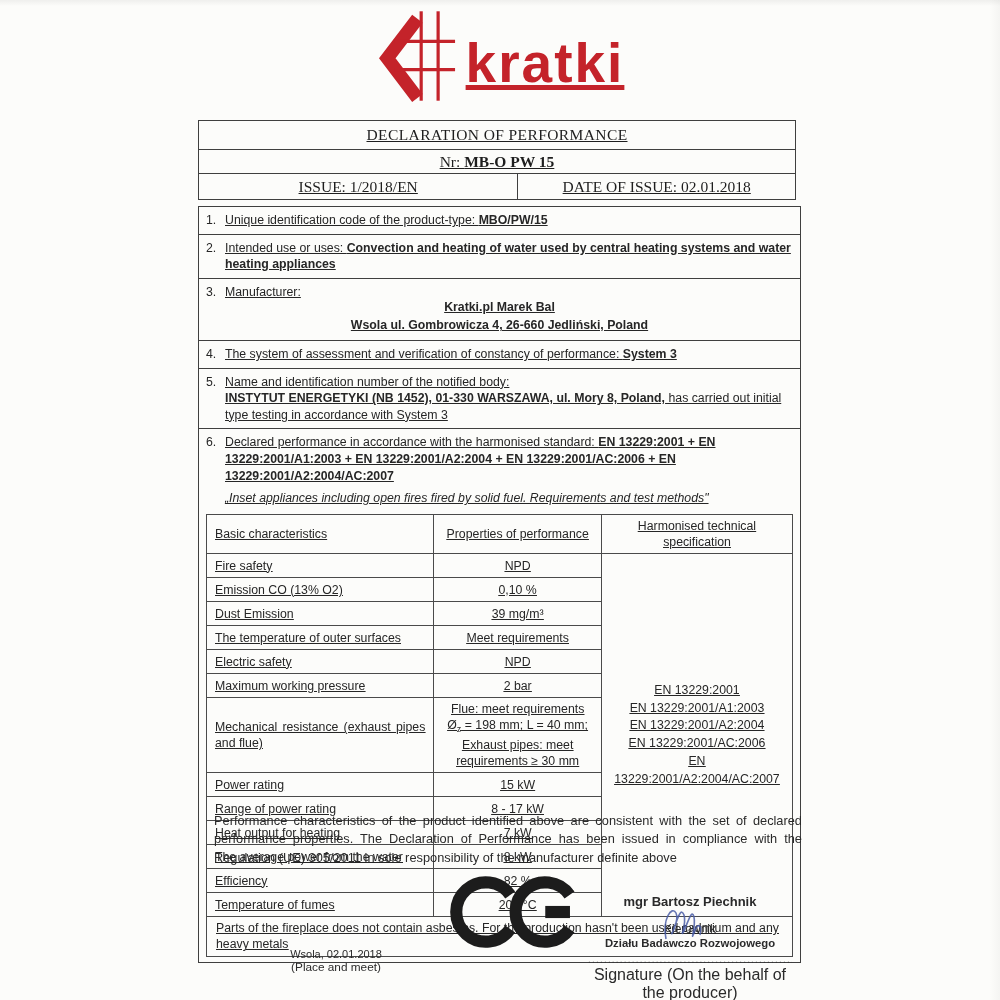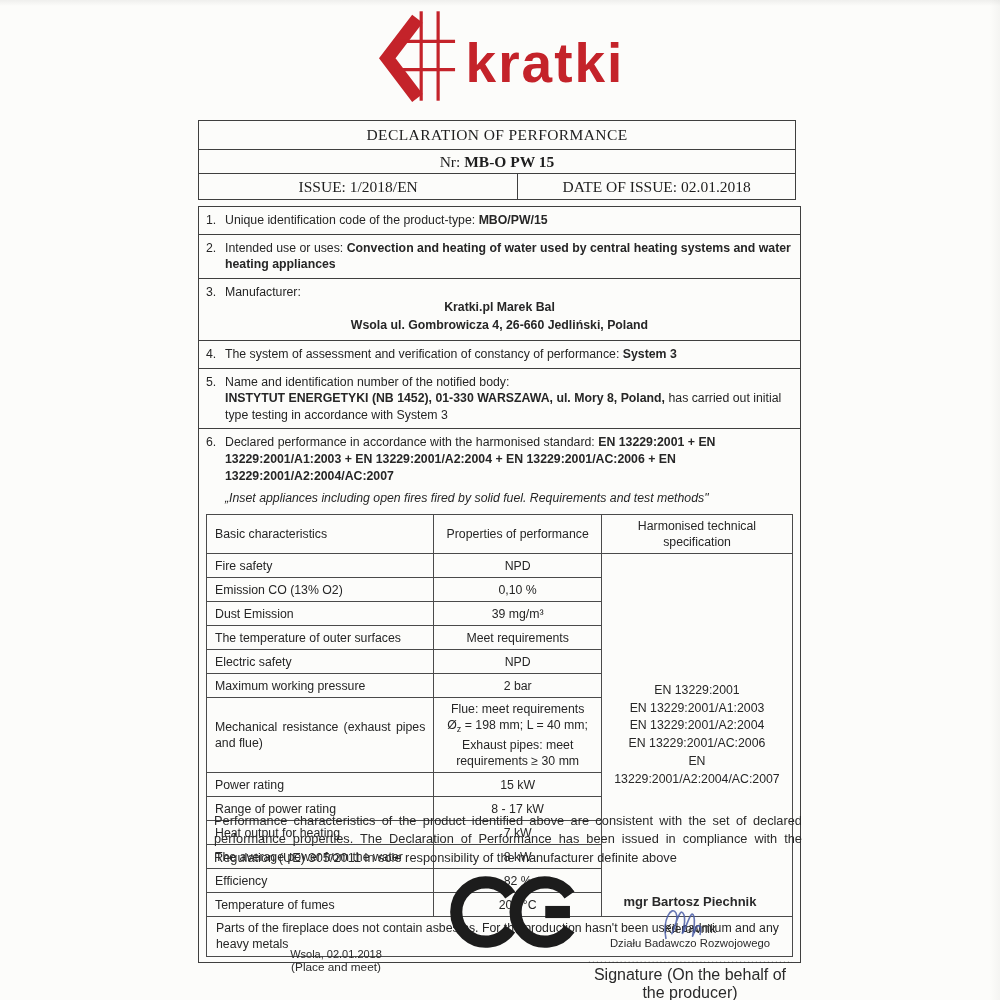--- a/index.html
+++ b/index.html
@@ -7,23 +7,23 @@
   .page{
     position:relative;width:1000px;height:1000px;margin:0 auto;
     background:
       linear-gradient(180deg, rgba(200,200,198,.25) 0, rgba(255,255,255,0) 6px),
       linear-gradient(270deg, rgba(210,210,208,.18) 0, rgba(255,255,255,0) 10px),
       #fcfcfa;
     color:#2b2b2b;overflow:hidden;
   }
   
   .logo{position:absolute;top:10px;left:0;right:0;display:flex;justify-content:center;align-items:center;gap:10px;}
-  .logo-text{font-family:"Liberation Sans",sans-serif;font-weight:bold;font-size:55px;line-height:1;letter-spacing:2px;margin-top:14px;}
-  
-  table{border-collapse:collapse;}
+  .logo-text{font-family:"Liberation Sans",sans-serif;font-weight:bold;font-size:55px;line-height:1;letter-spacing:2px;margin-top:14px;text-decoration:underline;}
+  
+  table{border-collapse:collapse;text-decoration:underline;}
   .header-table{position:absolute;top:120px;left:198px;width:598px;font-family:"Liberation Serif",serif;font-size:15.5px;color:#1e1e1e;}
   .header-table td{border:1.5px solid #3f3f3f;text-align:center;padding:2px 4px;}
   .header-table .r1 td{height:24px;letter-spacing:.4px;}
   .header-table .r2 td{height:19px;}
   .header-table .r3 td{height:21px;}
   .header-table .issue-cell{width:53.5%;}
   
   .main-table{position:absolute;top:206px;left:198px;width:603px;font-size:12.3px;color:#262626;}
   .main-table > tbody > tr > td{border:1.5px solid #3f3f3f;padding:5px 7px;vertical-align:top;line-height:1.35;}
   .sec{position:relative;padding-left:19px;}
@@ -48,21 +48,21 @@
   .harmonised div{line-height:1.45;}
   .parts-row td{height:18px;text-align:left;padding-left:9px;}
   sub{font-size:9px;}
   
   .footer-paragraph{position:absolute;top:812px;left:214px;width:588px;font-size:12.8px;line-height:1.43;text-align:justify;color:#2a2a2a;}
   .ce-mark{position:absolute;top:876px;left:450px;}
   .sig-block{position:absolute;top:894px;left:588px;width:204px;text-align:center;color:#2a2a2a;}
   .sig-name{font-size:13px;font-weight:bold;}
   .sig-scribble{position:absolute;left:72px;top:9px;}
   .sig-title1{font-size:12px;margin-top:13px;}
-  .sig-title2{font-size:11.3px;font-weight:normal;margin-top:1px;}
+  .sig-title2{font-size:11.3px;font-weight:bold;margin-top:1px;}
   .sig-dots{font-size:10px;letter-spacing:1.2px;margin-top:7px;line-height:8px;color:#333;white-space:nowrap;overflow:hidden;}
   .sig-caption{font-size:16px;margin-top:2px;}
   .place-date{position:absolute;top:948px;left:230px;width:212px;text-align:center;color:#2a2a2a;}
   .pd-main{font-size:11px;}
   .pd-caption{font-size:11.8px;}
 </style>
 </head>
 <body>
 
 <div class="page">

